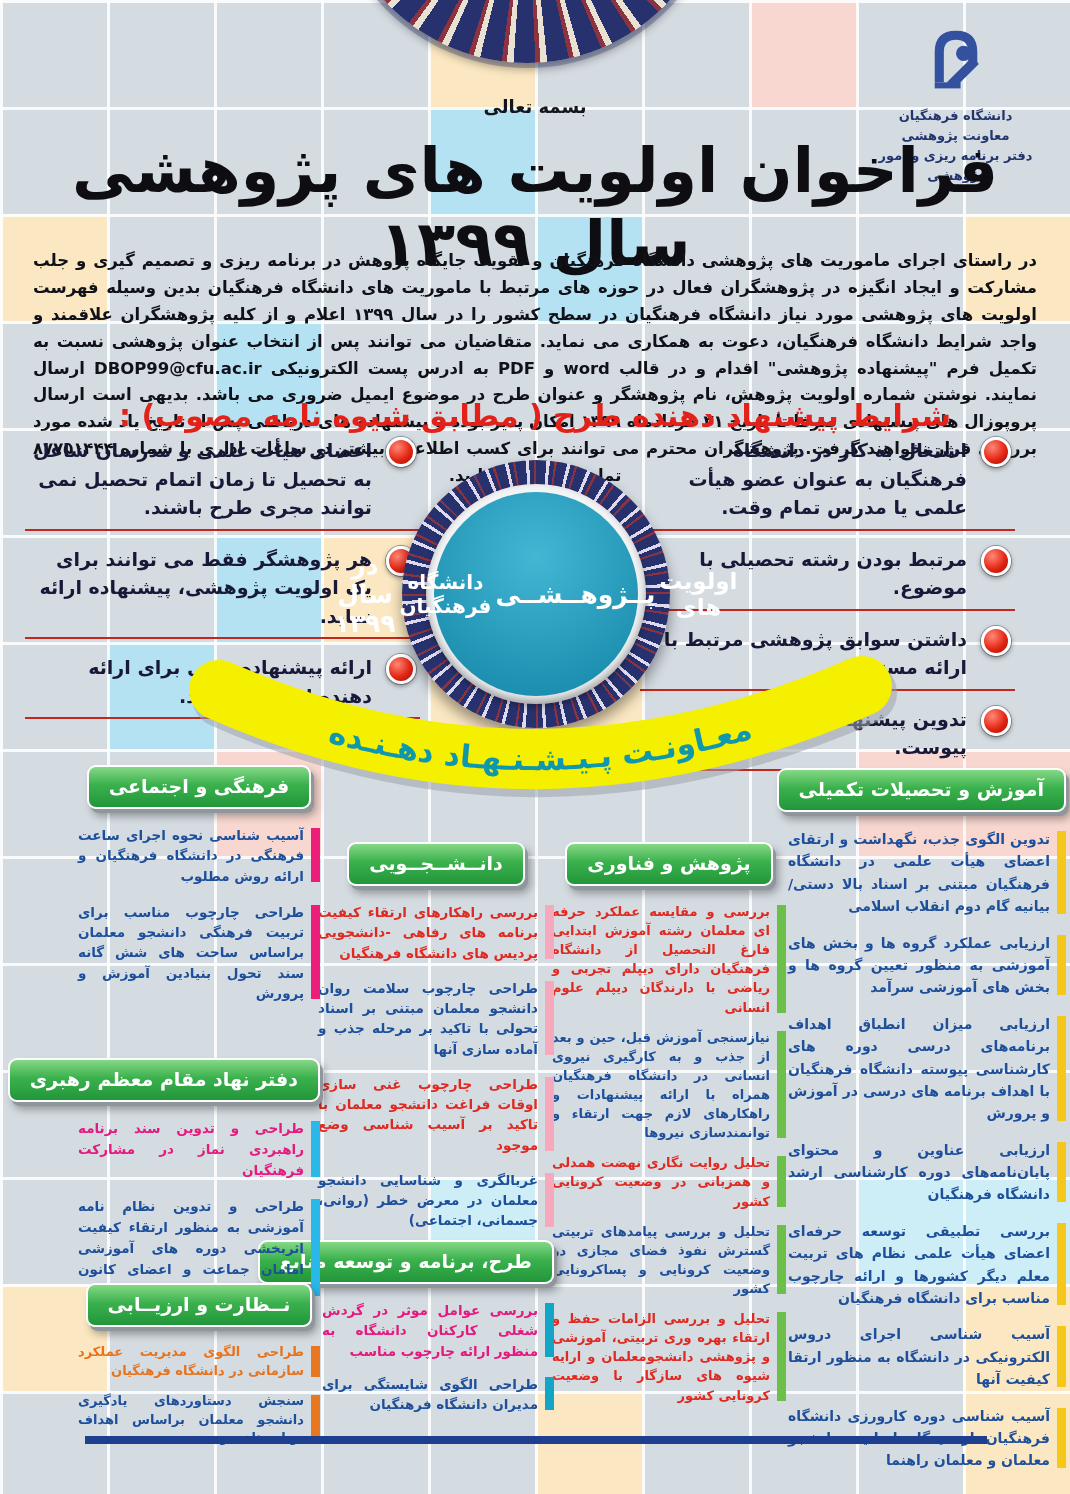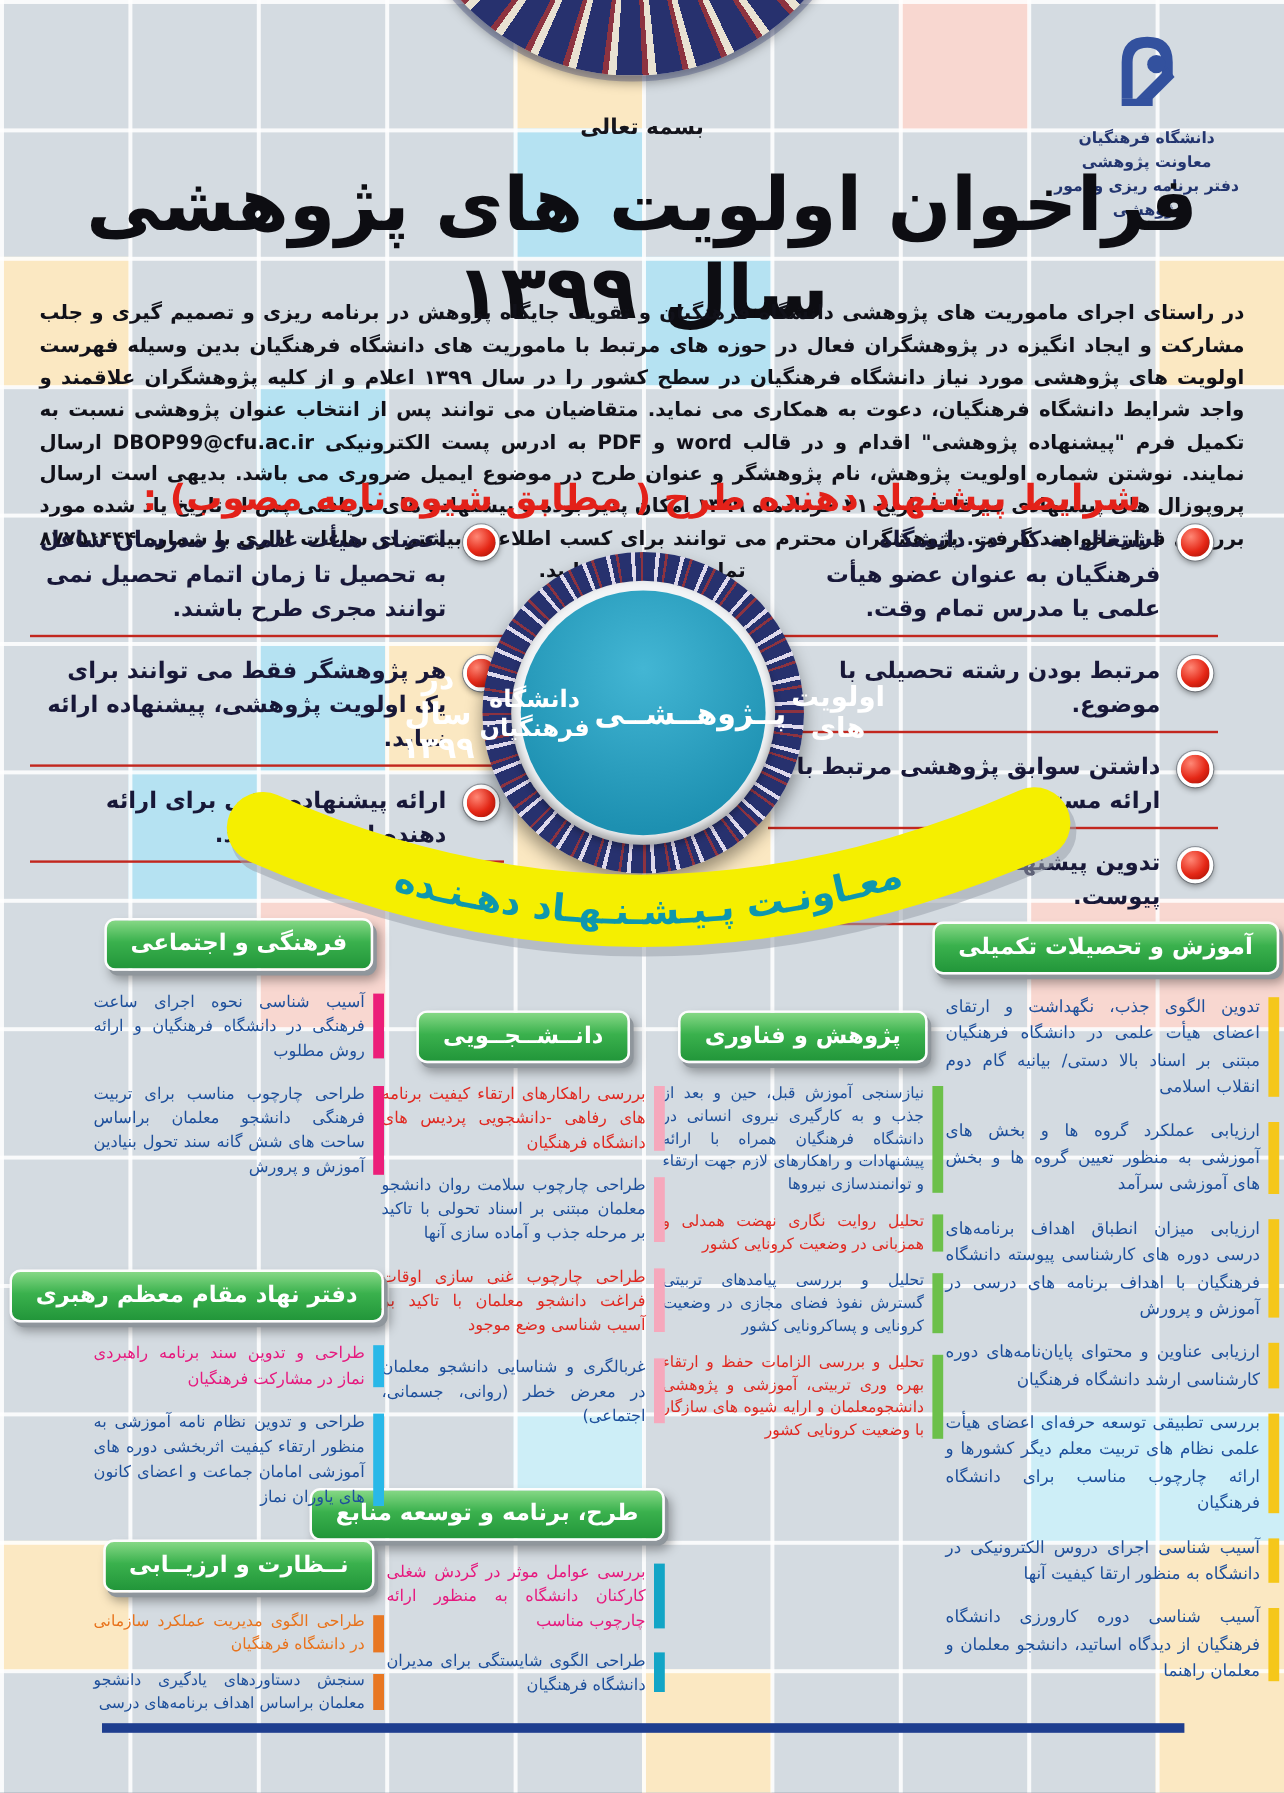--- a/index.html
+++ b/index.html
@@ -74,21 +74,21 @@
   .badge-teal .b4{ font-size:25px; font-weight:900; }
   
   .ribbon-svg{ position:absolute; left:0; top:628px; width:1070px; height:200px; overflow:visible; }
   
   .section{ position:absolute; }
   .sec-header{ display:block; width:fit-content; margin:0 auto 16px; padding:8px 20px 10px;
     background:linear-gradient(180deg,#86d886 0%, #3ab14d 45%, #22963a 100%);
     color:#fff; font-weight:900; font-size:19px; white-space:nowrap;
     border:2px solid #fdfdfd; border-radius:9px;
     box-shadow:3px 4px 0 #8f969c, 5px 7px 9px rgba(0,0,0,.35); }
-  .item{ position:relative; padding-right:16px; font-weight:400;
+  .item{ position:relative; padding-right:16px; font-weight:700;
     text-align:justify; text-align-last:right; }
   .item::before{ content:""; position:absolute; right:0; top:3px; bottom:4px; width:9px;
     background:var(--bullet,#f5c71a); }
   .t-blue{ color:#1d4f9b; } .t-red{ color:#e02921; }
   .t-magenta{ color:#e6197e; } .t-orange{ color:#e8731c; }
   #sec-education{ left:788px; top:768px; width:278px; }
   #sec-education .item{ font-size:14px;  line-height:1.6;  margin-bottom:14px; }
   #sec-research { left:552px; top:842px; width:234px; }
   #sec-research .item { font-size:13px; line-height:1.47; margin-bottom:11px; }
   #sec-student  { left:318px; top:842px; width:236px; }
@@ -192,20 +192,21 @@
       <div class="item t-blue" style="--bullet: #f5c71a;">تدوین الگوی جذب، نگهداشت و ارتقای اعضای هیأت علمی در دانشگاه فرهنگیان مبتنی بر اسناد بالا دستی/ بیانیه گام دوم انقلاب اسلامی</div>
       <div class="item t-blue" style="--bullet: #f5c71a;">ارزیابی عملکرد گروه ها و بخش های آموزشی به منظور تعیین گروه ها و بخش های آموزشی سرآمد</div>
       <div class="item t-blue" style="--bullet: #f5c71a;">ارزیابی میزان انطباق اهداف برنامه‌های درسی دوره های کارشناسی پیوسته دانشگاه فرهنگیان با اهداف برنامه های درسی در آموزش و پرورش</div>
       <div class="item t-blue" style="--bullet: #f5c71a;">ارزیابی عناوین و محتوای پایان‌نامه‌های دوره کارشناسی ارشد دانشگاه فرهنگیان</div>
       <div class="item t-blue" style="--bullet: #f5c71a;">بررسی تطبیقی توسعه حرفه‌ای اعضای هیأت علمی نظام های تربیت معلم دیگر کشورها و ارائه چارچوب مناسب برای دانشگاه فرهنگیان</div>
       <div class="item t-blue" style="--bullet: #f5c71a;">آسیب شناسی اجرای دروس الکترونیکی در دانشگاه به منظور ارتقا کیفیت آنها</div>
       <div class="item t-blue" style="--bullet: #f5c71a;">آسیب شناسی دوره کارورزی دانشگاه فرهنگیان از دیدگاه اساتید، دانشجو معلمان و معلمان راهنما</div>
     </div>
   <div class="section" id="sec-research">
       <div class="sec-header">پژوهش و فناوری</div>
+      <div class="item t-red" style="--bullet: #6cc04a;">بررسی و مقایسه عملکرد حرفه ای معلمان رشته آموزش ابتدایی فارغ التحصیل از دانشگاه فرهنگیان دارای دیپلم تجربی و ریاضی با دارندگان دیپلم علوم انسانی</div>
       <div class="item t-blue" style="--bullet: #6cc04a;">نیازسنجی آموزش قبل، حین و بعد از جذب و به کارگیری نیروی انسانی در دانشگاه فرهنگیان همراه با ارائه پیشنهادات و راهکارهای لازم جهت ارتقاء و توانمندسازی نیروها</div>
       <div class="item t-red" style="--bullet: #6cc04a;">تحلیل روایت نگاری نهضت همدلی و همزبانی در وضعیت کرونایی کشور</div>
       <div class="item t-blue" style="--bullet: #6cc04a;">تحلیل و بررسی پیامدهای تربیتی گسترش نفوذ فضای مجازی در وضعیت کرونایی و پساکرونایی کشور</div>
       <div class="item t-red" style="--bullet: #6cc04a;">تحلیل و بررسی الزامات حفظ و ارتقاء بهره وری تربیتی، آموزشی و پژوهشی دانشجومعلمان و ارایه شیوه های سازگار با وضعیت کرونایی کشور</div>
     </div>
   <div class="section" id="sec-student">
       <div class="sec-header">دانــشــجــویی</div>
       <div class="item t-red" style="--bullet: #f6a8bc;">بررسی راهکارهای ارتقاء کیفیت برنامه های رفاهی -دانشجویی پردیس های دانشگاه فرهنگیان</div>
       <div class="item t-blue" style="--bullet: #f6a8bc;">طراحی چارچوب سلامت روان دانشجو معلمان مبتنی بر اسناد تحولی با تاکید بر مرحله جذب و آماده سازی آنها</div>
       <div class="item t-red" style="--bullet: #f6a8bc;">طراحی چارچوب غنی سازی اوقات فراغت دانشجو معلمان با تاکید بر آسیب شناسی وضع موجود</div>

